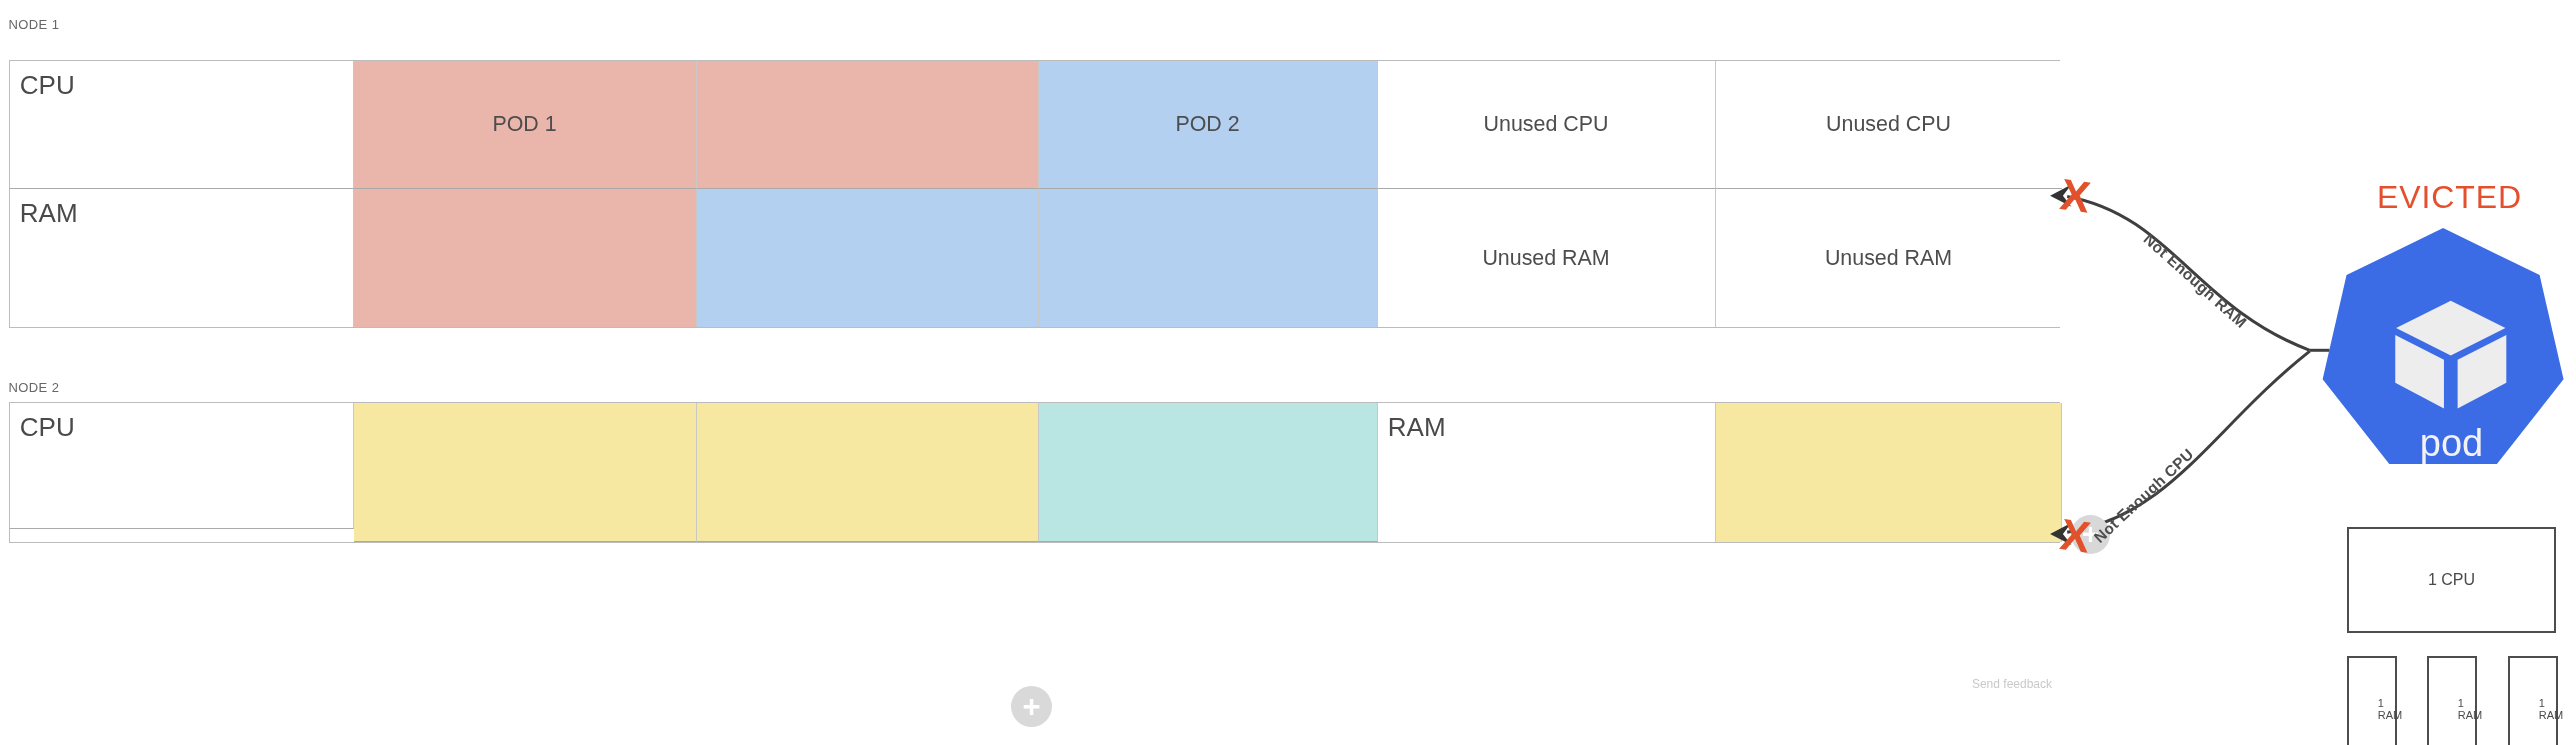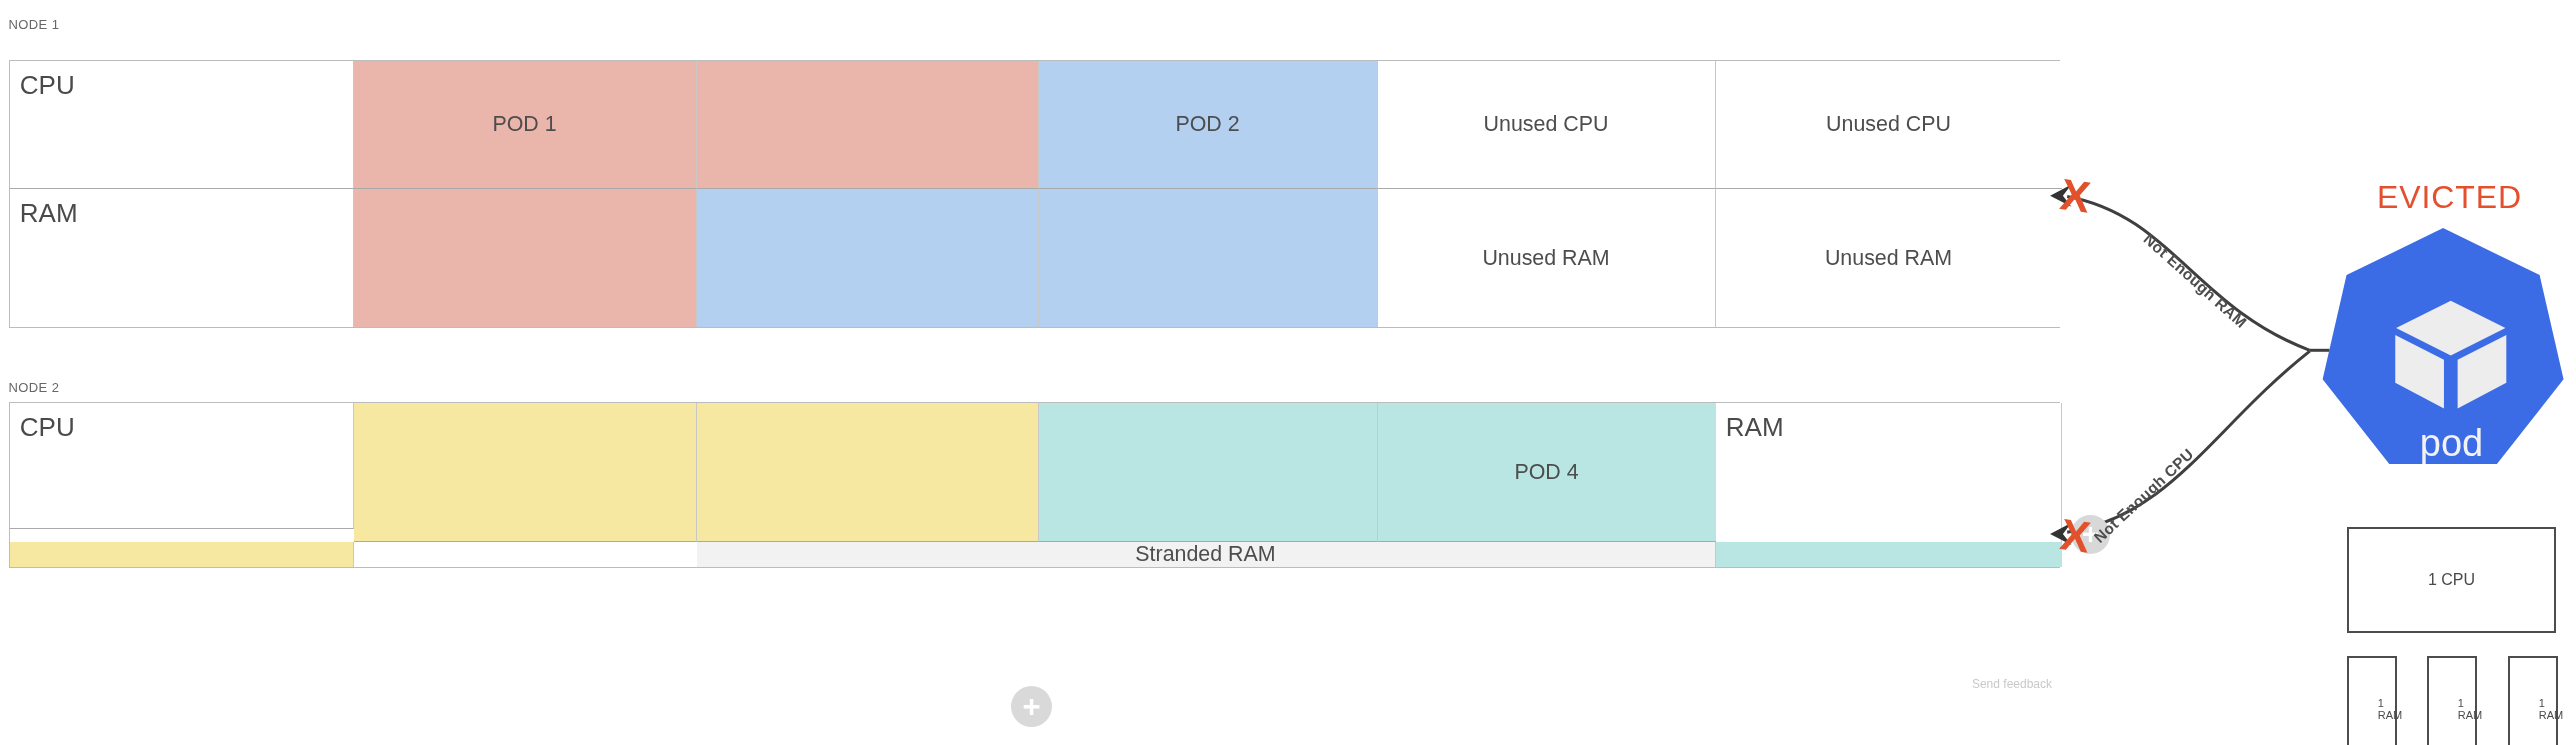--- a/index.html
+++ b/index.html
@@ -95,24 +95,22 @@
     <div class="cell c-white">Unused RAM</div>
     <div class="cell c-white last">Unused RAM</div>
   </div>
 
   <div class="node-label" style="top:360px;margin-top:20px;">NODE 2</div>
   <div class="ntable" style="top:402px;">
     <div class="cell hdr row-top" style="height:126px;">CPU</div>
     <div class="cell c-yellow row-top"></div>
     <div class="cell c-yellow row-top"></div>
     <div class="cell c-teal row-top"></div>
-    <div class="cell c-teal row-top last">POD 4</div>
     <div class="cell hdr" style="height:139px;">RAM</div>
     <div class="cell c-yellow"></div>
-    <div class="cell c-gray" style="grid-column:3 / span 3;">Stranded RAM</div>
     <div class="cell c-teal last"></div>
   </div>
 
   <div class="handle-circle" style="left:2071px;top:515px;">
     <span>+</span>
   </div>
 
   <svg id="overlay" viewBox="0 0 3014 872" xmlns="http://www.w3.org/2000/svg">
 
     <path d="M 2419 230 C 2540 252, 2570 360, 2703 410" fill="none" stroke="#3f3f3f" stroke-width="3.5"></path>

